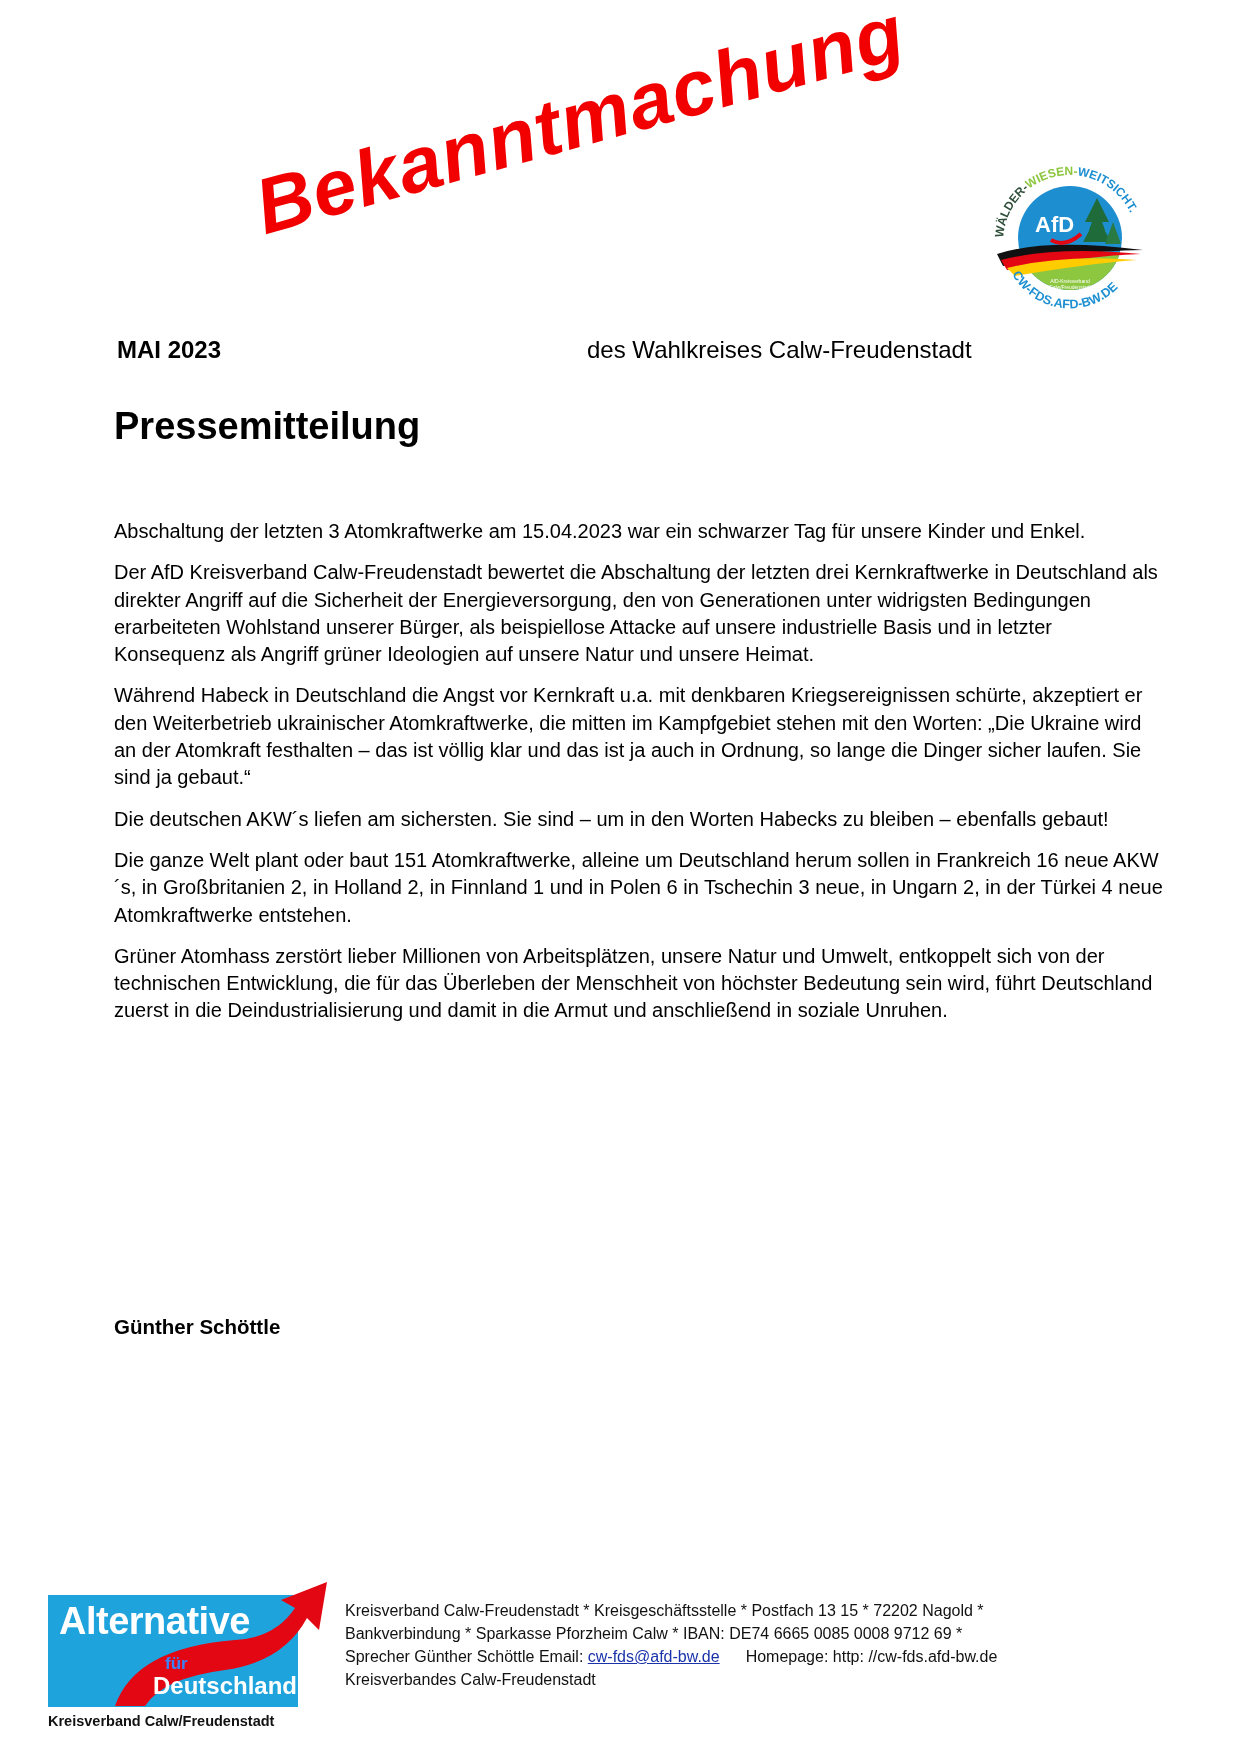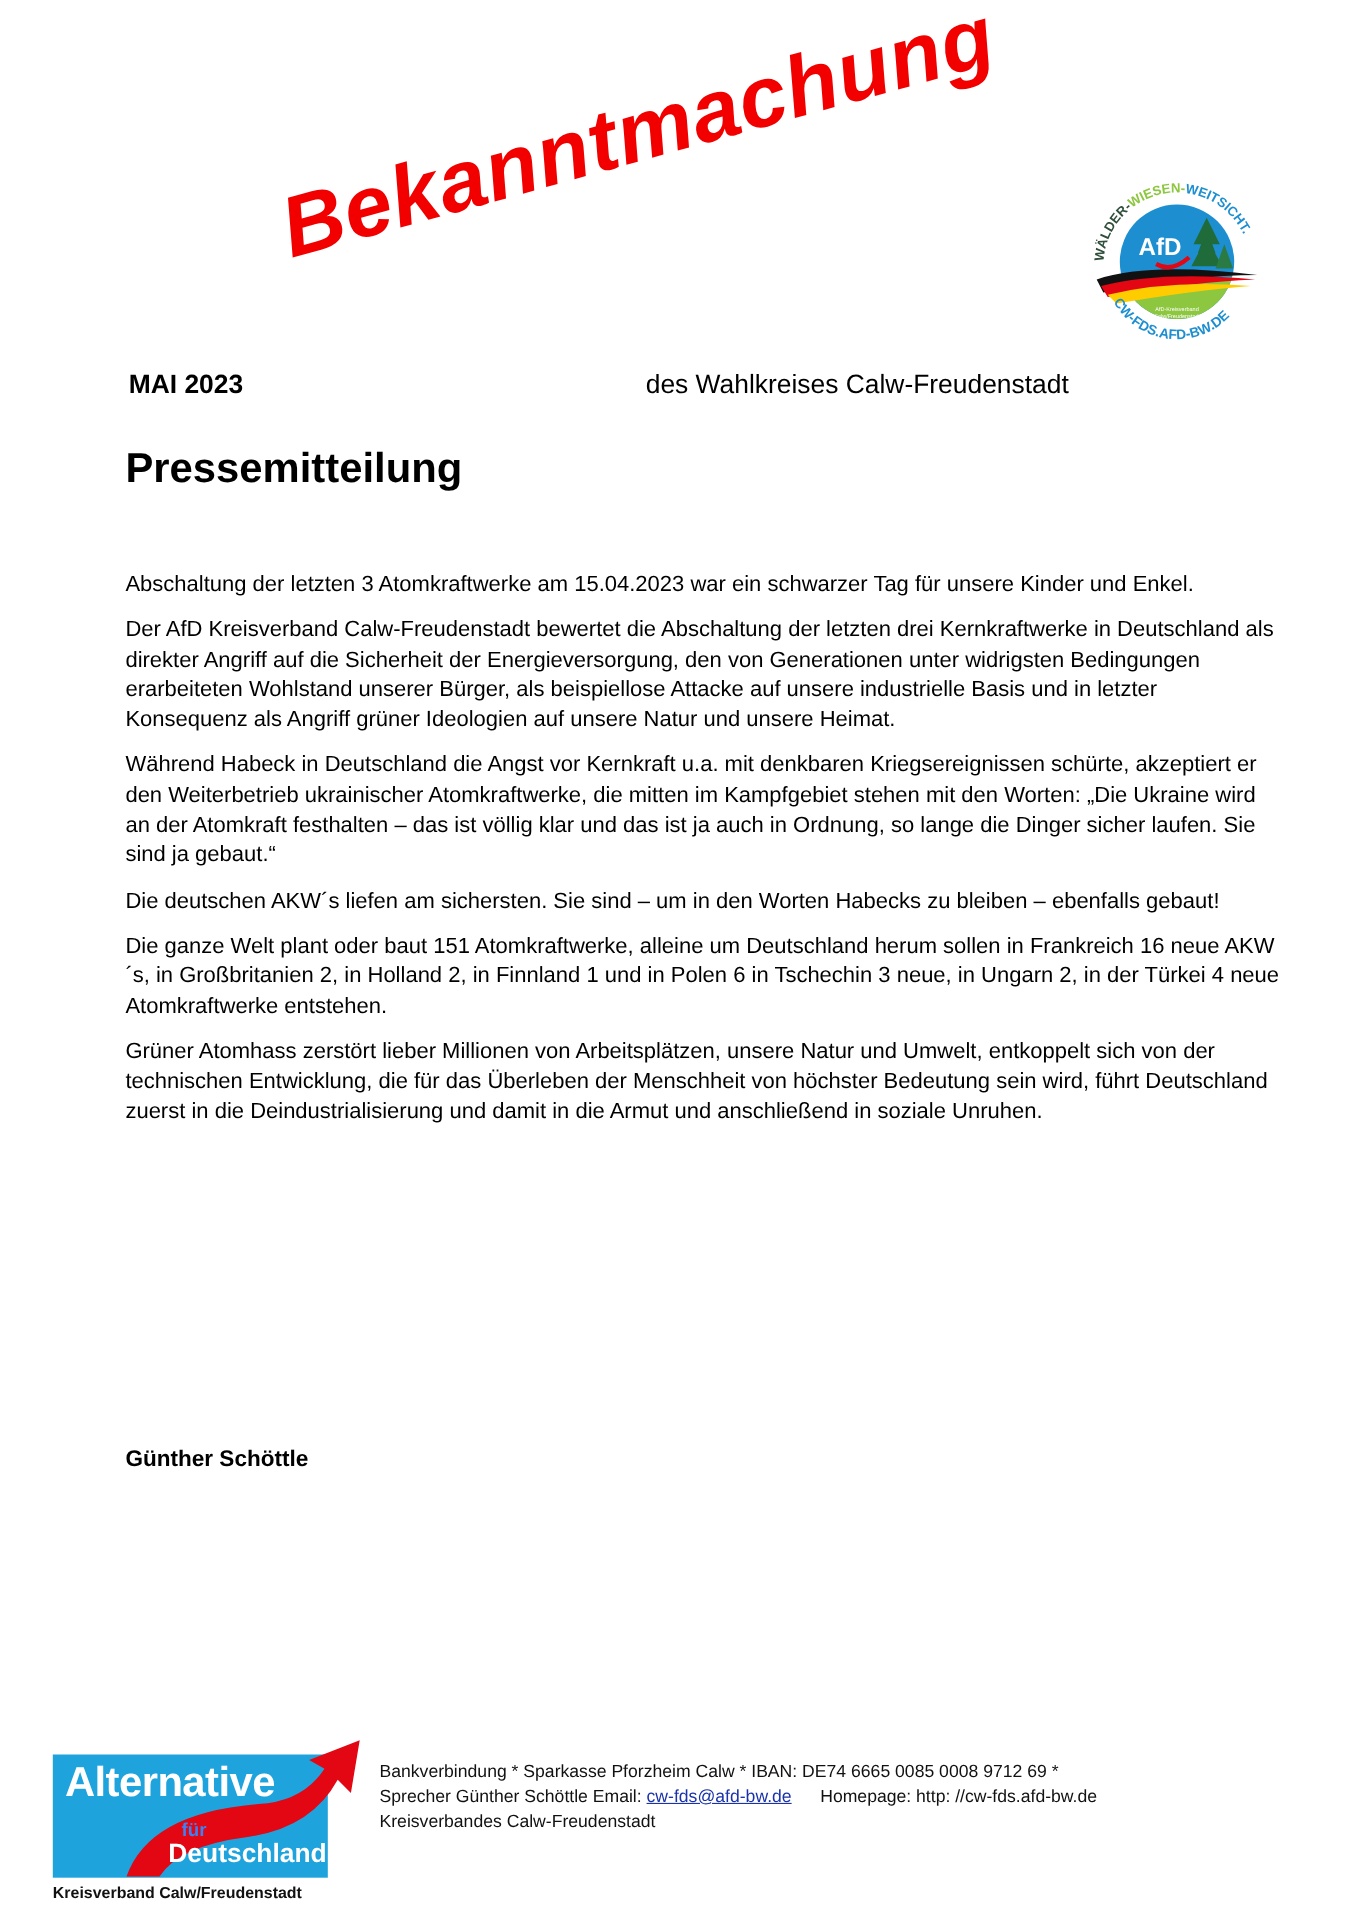--- a/index.html
+++ b/index.html
@@ -97,18 +97,19 @@
   <svg width="285" height="140" viewBox="0 0 285 140">
     <path d="M 70 128 Q 90 70 190 62 Q 230 60 250 30 L 236 22 L 282 4 L 274 52 L 262 40 Q 238 84 180 92 Q 118 100 100 128 Z" fill="#e30613"></path>
   </svg>
   <div class="alt">Alternative</div>
   <div class="fur">für</div>
   <div class="de">Deutschland</div>
   <div class="sub">Kreisverband Calw/Freudenstadt</div>
 </div>
 
 <div class="abs footer-text">
+  <div>Kreisverband Calw-Freudenstadt * Kreisgeschäftsstelle * Postfach 13 15 * 72202 Nagold  *</div>
   <div>Bankverbindung * Sparkasse Pforzheim Calw * IBAN: DE74 6665 0085 0008 9712 69 *</div>
   <div>
     <span>Sprecher Günther Schöttle  Email: </span><a>cw-fds@afd-bw.de</a><span class="gap"></span><span>Homepage: http: //cw-fds.afd-bw.de</span>
   </div>
   <div>Kreisverbandes Calw-Freudenstadt</div>
 </div>
 
 </body></html>

